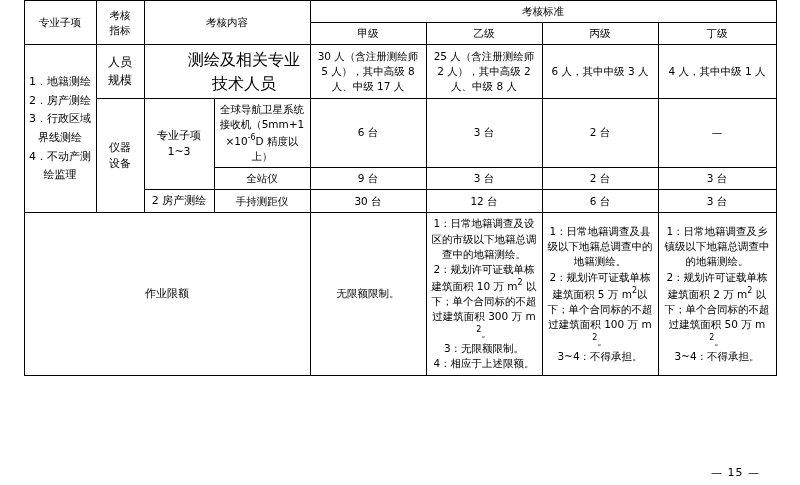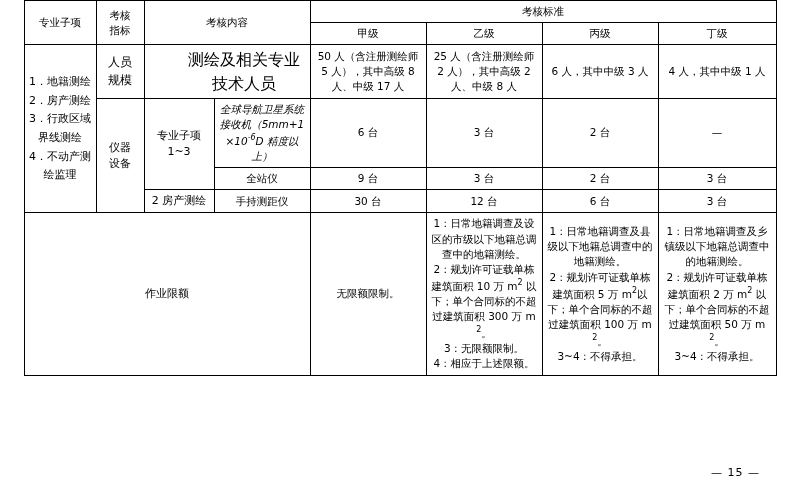--- a/index.html
+++ b/index.html
@@ -95,30 +95,30 @@
         <td class="hdr">甲级</td>
         <td class="hdr">乙级</td>
         <td class="hdr">丙级</td>
         <td class="hdr">丁级</td>
       </tr>
 
       <tr>
         <td rowspan="4" class="cell-left" style="font-size:11px;line-height:1.7;text-align:center;">1．地籍测绘<br>2．房产测绘<br>3．行政区域<br>界线测绘<br>4．不动产测<br>绘监理</td>
         <td style="font-size:12px;">人员<br>规模</td>
         <td colspan="2" style="font-size:16px;padding-left:38px;">测绘及相关专业技术人员</td>
-        <td class="cell-mid-left">50 人（含注册测绘师 5 人），其中高级 8 人、中级 17 人</td>
+        <td class="cell-mid-left">30 人（含注册测绘师 5 人），其中高级 8 人、中级 17 人</td>
         <td class="cell-mid-left">25 人（含注册测绘师 2 人），其中高级 2 人、中级 8 人</td>
         <td class="cell-mid-left">6 人，其中中级 3 人</td>
         <td class="cell-mid-left">4 人，其中中级 1 人</td>
       </tr>
 
       <tr>
         <td rowspan="3" style="font-size:11px;margin-left:19px;">仪器<br>设备</td>
         <td rowspan="2" style="font-size:11px;">专业子项<br>1~3</td>
-        <td class="cell-mid-left" style="font-size:10.5px;font-style:italic;">全球导航卫星系统接收机（5mm+1×10<sup>-6</sup>D 精度以上）</td>
+        <td class="cell-mid-left" style="font-size:10.5px;">全球导航卫星系统接收机（5mm+1×10<sup>-6</sup>D 精度以上）</td>
         <td>6 台</td>
         <td>3 台</td>
         <td>2 台</td>
         <td>—</td>
       </tr>
 
       <tr>
         <td>全站仪</td>
         <td>9 台</td>
         <td>3 台</td>

